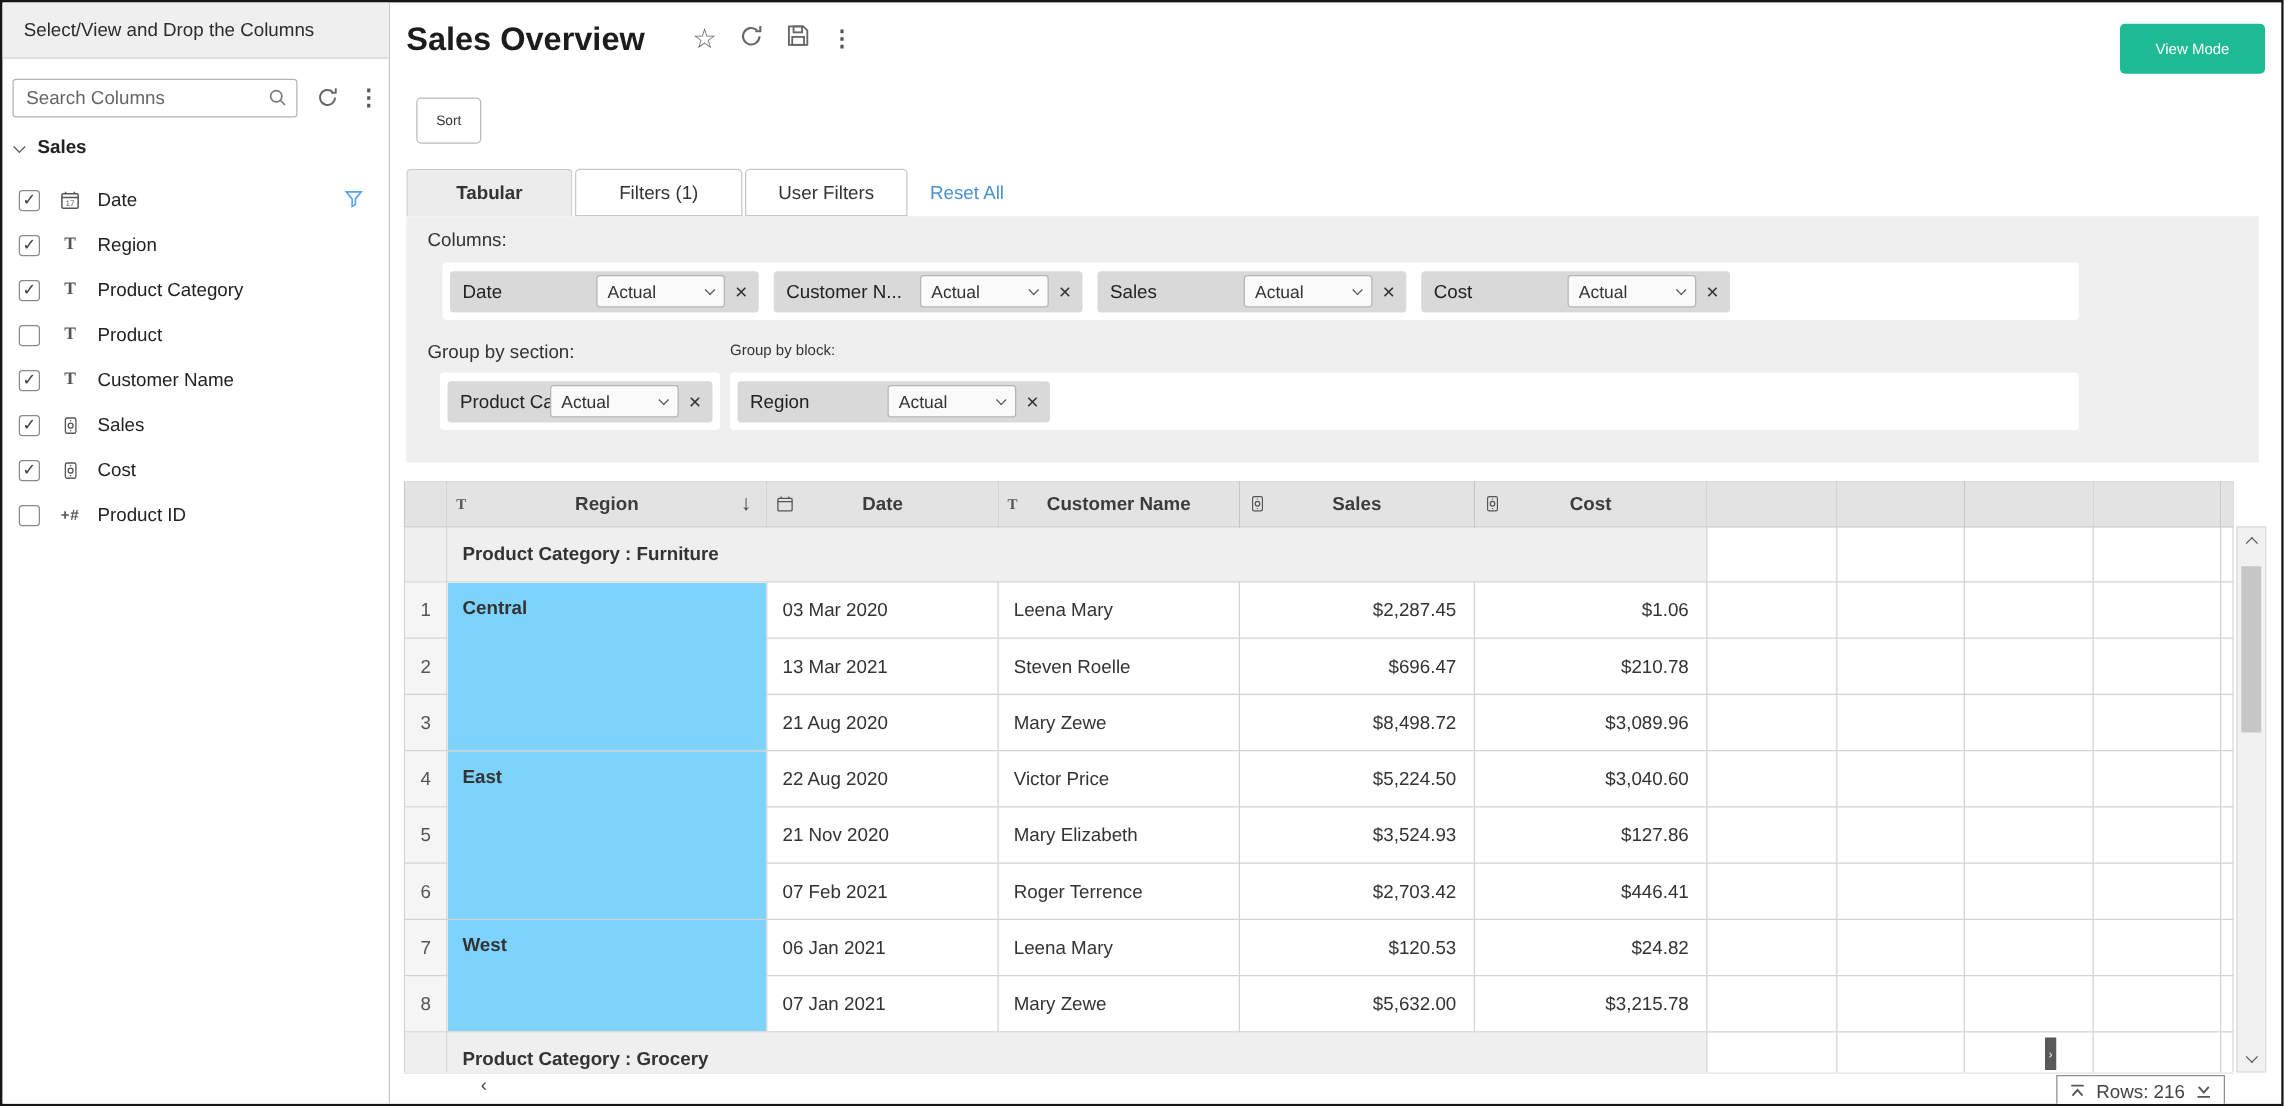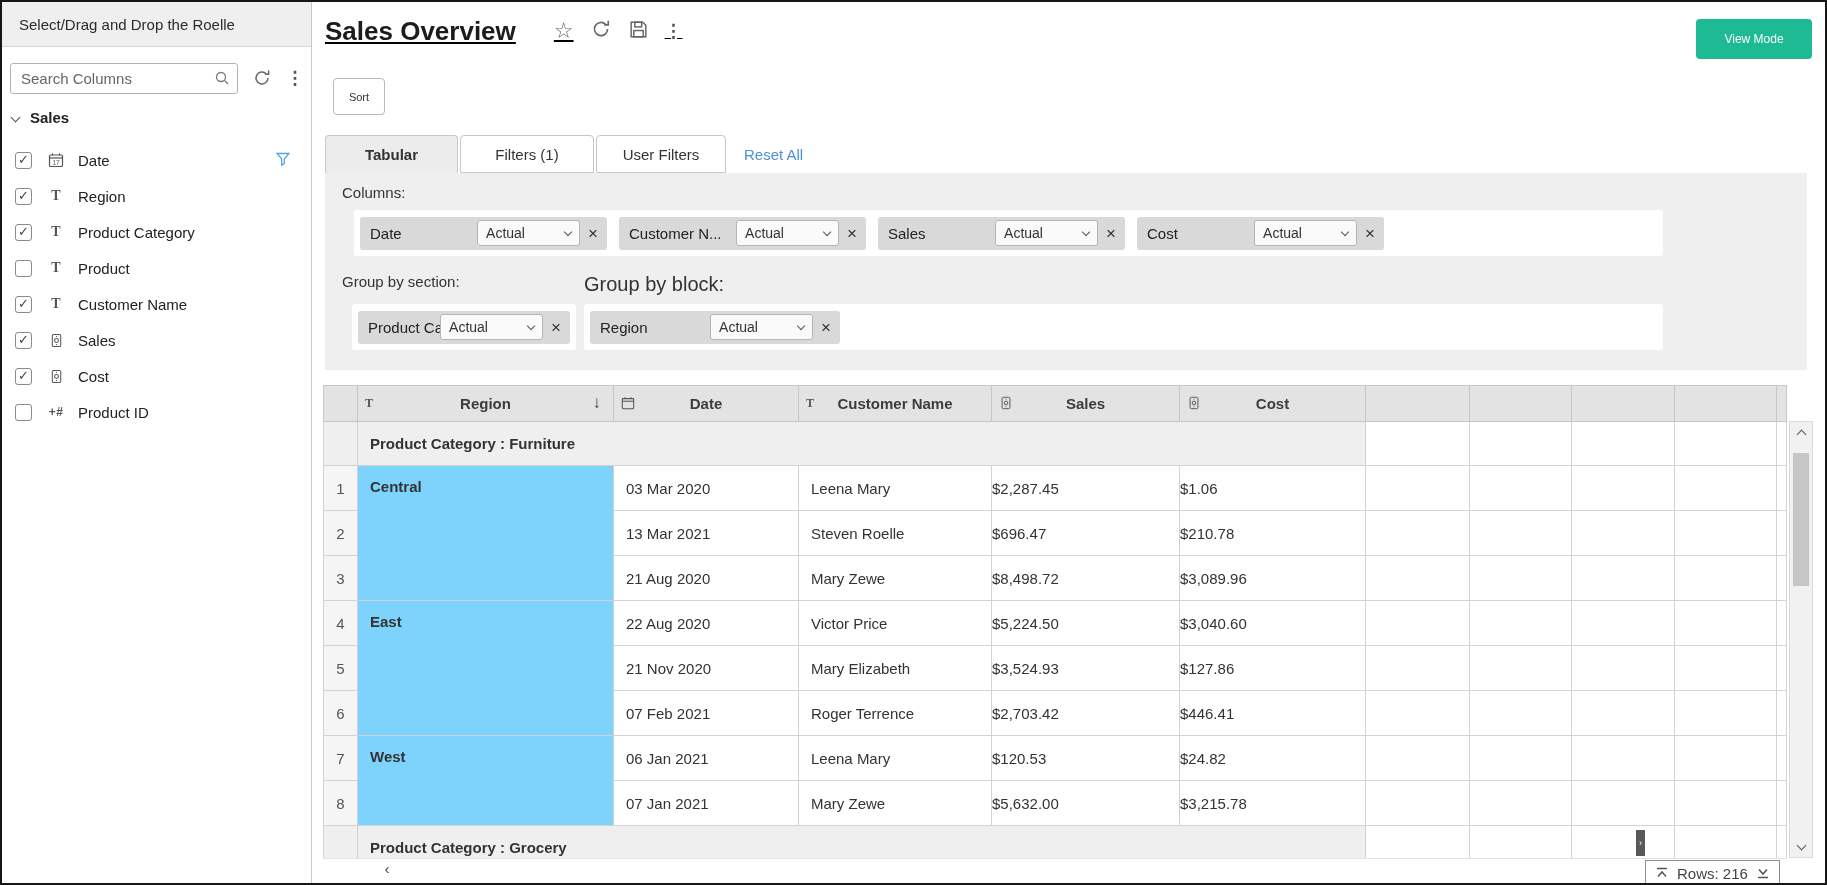--- a/index.html
+++ b/index.html
@@ -23,41 +23,41 @@
   .sb-item { position:relative; height:36px; display:flex; align-items:center; padding-left:13px; }
   .cb { width:17px; height:17px; border:1.5px solid #8a8a8a; border-radius:3px; background:#fff; display:flex; align-items:center; justify-content:center; font-size:13px; color:#444; flex:none; }
   .cb span { position:relative; top:-1px; }
   .ticon { width:22px; margin-left:13px; display:flex; justify-content:center; align-items:center; flex:none; }
   .t-glyph { font-family:"Liberation Serif", serif; font-weight:700; font-size:14px; color:#555; }
   .num-glyph { font-size:12px; font-weight:700; color:#555; letter-spacing:0.5px; }
   .sb-item .lbl { margin-left:11px; font-size:15px; color:#222; }
   .sb-item .funnel { position:absolute; right:20px; top:9px; }
 
   
-  .main { position:relative; flex:1; height:100%; background:#fff;text-decoration:underline; }
+  .main { position:relative; flex:1; height:100%; background:#fff; }
   .title-row { display:flex; align-items:center; height:58px; padding-left:13px; }
   .title-row h1 { font-size:26px; font-weight:700; color:#1c1c1c; margin-right:38px; }
   .title-icons { display:flex; align-items:center; gap:16px; }
   .star { font-size:22px; color:#666; line-height:1; }
   .view-mode { position:absolute; top:17px; right:13px; height:40px; width:116px; border:none; border-radius:4px; color:#fff; font-size:12px; font-family:"Liberation Sans",sans-serif; cursor:pointer; }
   .sort-btn { position:absolute; top:76px; left:21px; height:37px; width:52px; background:#fff; border:1px solid #b9b9b9; border-radius:4px; font-size:11px; color:#333; font-family:"Liberation Sans",sans-serif; cursor:pointer; }
   .tabs { position:absolute; top:133px; left:13px; display:flex; align-items:center; height:38px; }
   .tab { height:38px; display:flex; align-items:center; justify-content:center; border:1px solid #c7c7c7; border-radius:4px 4px 0 0; background:#fff; font-size:15px; color:#333; cursor:pointer; }
   .tab.t0 { width:133px; background:#ececec; border-bottom-color:#ececec; font-weight:700; }
   .tab.t1 { width:134px; margin-left:2px; }
   .tab.t2 { width:130px; margin-left:2px; }
   .reset-link { margin-left:18px; font-size:15px; color:#4a90d2; cursor:pointer; }
 
   .panel { position:absolute; top:171px; left:13px; width:1482px; height:197px; background:#f0efef; padding:11px 0 0 17px; }
   .plabel { font-size:15px; color:#333; margin-bottom:9px; }
   .pillbox { background:#fff; border-radius:3px; height:46px; display:flex; align-items:center; padding:0 6px; gap:12px; }
   .pillbox.cols { width:1309px; margin-left:12px; }
   .gb-labels { display:flex; margin:17px 4px 8px 0; }
   .gb-labels .l1 { width:242px; font-size:15px; color:#333; }
-  .gb-labels .l2 { font-size:20px; color:#333; }
+  .gb-labels .l2 { font-size:12px; color:#333; }
   .gb-row { display:flex; gap:8px; margin-left:10px; }
   .pillbox.sec { width:224px; }
   .pillbox.blk { width:1079px; justify-content:flex-start; }
   .pill { height:33px; background:#d9d9d9; border-radius:3px; display:flex; align-items:center; padding-left:10px; width:247px; flex:none; }
   .pill.w212 { width:212px; }
   .pill.w250 { width:250px; }
   .pill-label { flex:1; font-size:15px; color:#222; white-space:nowrap; overflow:hidden; }
   .pill-select { width:103px; height:26px; background:#fafafa; border:1px solid #b5b5b5; border-radius:3px; display:flex; align-items:center; justify-content:space-between; padding:0 8px; font-size:14px; color:#333; flex:none; cursor:pointer; }
   .pill-select .chev { width:6px; height:6px; margin-top:-3px; }
   .pill-close { margin:0 9px 0 8px; font-size:17px; color:#333; line-height:1; cursor:pointer; }
@@ -70,21 +70,21 @@
   thead th { height:36px; background:#e3e3e3; border-color:#c6c6c6; font-size:15px; font-weight:700; color:#3c3c3c; position:relative; text-align:center; }
   thead th .hicon { position:absolute; left:7px; top:10px; }
   thead th .sort-arr { position:absolute; right:12px; top:7px; font-size:17px; font-weight:400; color:#444; }
   tr.group-row { height:44px; }
   tr.group-row td.gl { background:#efefef; font-weight:700; color:#333; padding-left:12px; }
   tr.group-row td.gn { background:#efefef; }
   tr.data-row { height:45px; }
   td.numc { background:#f5f5f5; text-align:center; color:#555; }
   td.regc { background:#7dd3fc; vertical-align:top; padding:12px 0 0 12px; font-weight:700; color:#333; }
   td.txt { padding-left:12px; }
-  td.money { padding-right:24px; text-align:left; }
+  td.money { padding-right:14px; text-align:right; }
   td.emp { background:#fff; }
 
   
   .vscroll { position:absolute; top:36px; right:0; width:24px; bottom:19px; background:#f1f1f1; border:1px solid #dcdcdc; }
   .vbtn { position:absolute; left:0; width:22px; height:24px; display:flex; align-items:center; justify-content:center; cursor:pointer; }
   .vbtn.top { top:0; } .vbtn.bot { bottom:0; }
   .vthumb { position:absolute; top:31px; left:3px; width:16px; height:133px; background:#c6c6c6; cursor:grab; }
   .hscroll { position:absolute; left:0; bottom:0; width:1464px; height:19px; background:#fff; border-top:1px solid #e3e3e3; }
   .hbtn { position:absolute; top:2px; width:18px; height:15px; display:flex; align-items:center; justify-content:center; font-size:15px; color:#444; cursor:pointer; }
   .hbtn.left { left:55px; } .hbtn.right { right:38px; }
@@ -94,21 +94,21 @@
   .badge-tab { width:9px; height:26px; background:#595959; color:#fff; font-size:9px; display:flex; align-items:center; justify-content:center; cursor:pointer; }
   .badge-body { height:26px; background:#fff; border:1px solid #8f8f8f; display:flex; align-items:center; gap:8px; padding:0 9px; font-size:15px; color:#444;margin-top:30px; }
   .badge-body svg { cursor:pointer; }
 </style>
 </head>
 <body>
 
 <div class="screen">
 
   <aside class="sidebar">
-    <div class="sb-header">Select/Drag and Drop the Roelle</div>
+    <div class="sb-header">Select/View and Drop the Columns</div>
 
     <div class="sb-toolbar">
       <div class="search-box">
         <input type="text" placeholder="Search Columns" style="">
         <svg viewBox="0 0 16 16" width="16" height="16">
             <circle cx="7" cy="7" r="4.5" fill="none" stroke="#777" stroke-width="1.3"></circle>
             <line x1="10.4" y1="10.4" x2="14" y2="14" stroke="#777" stroke-width="1.3"></line>
           </svg>
       </div>
       <span class="sb-tool-icon">

